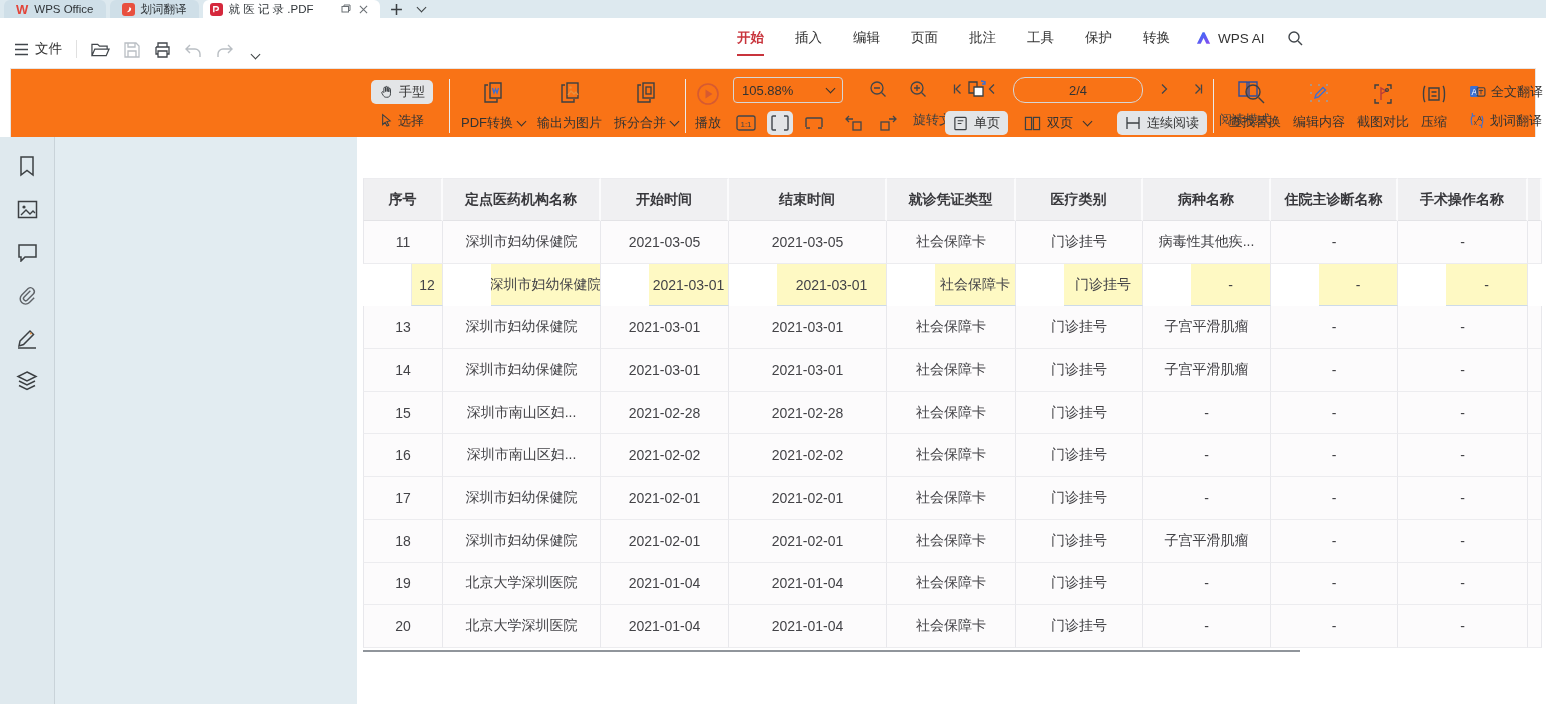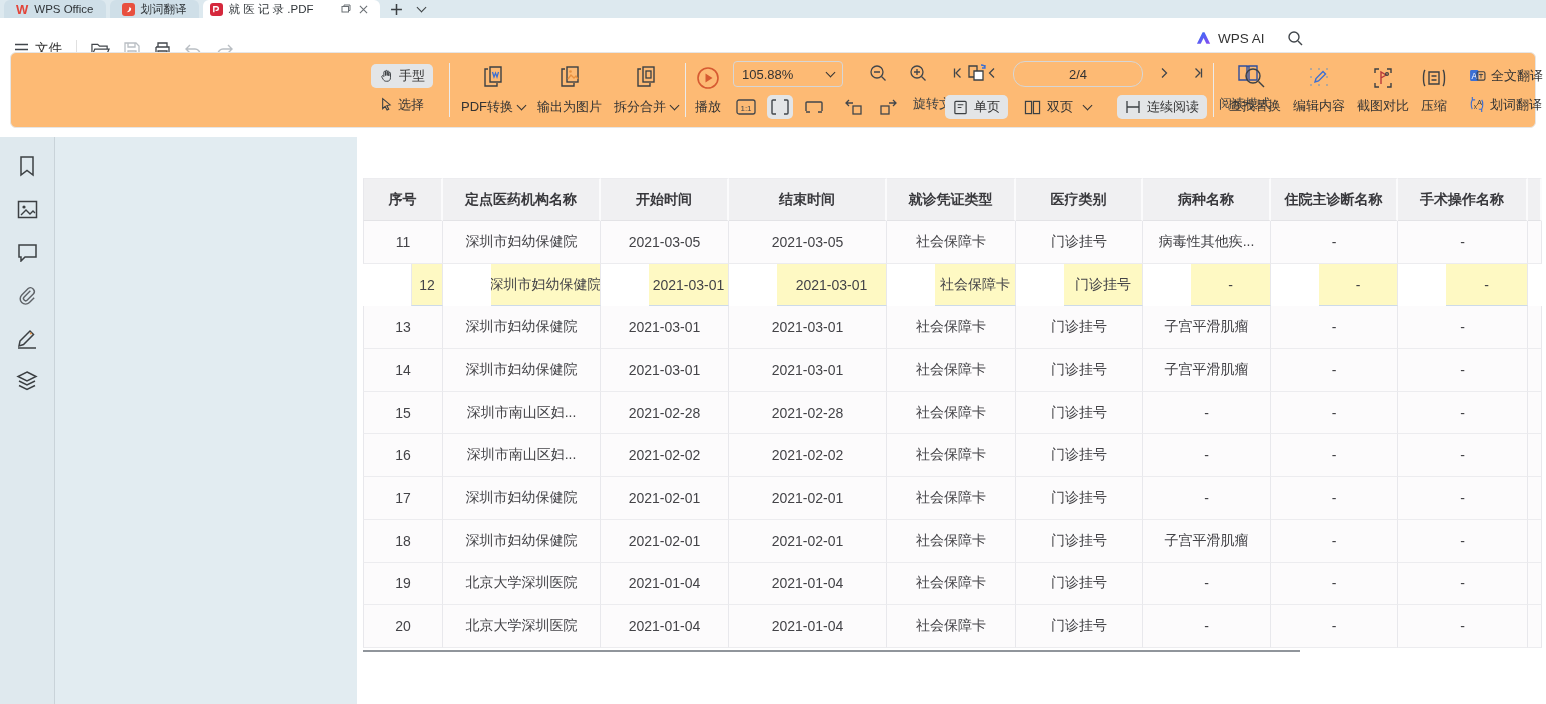--- a/index.html
+++ b/index.html
@@ -31,22 +31,22 @@
   .mb-ic{color:#41464b;display:inline-flex;}
   .mb-ic.dis{color:#b9bec3;}
   .mb-center{position:absolute;left:735px;top:0;height:100%;display:flex;align-items:center;gap:27px;font-size:13.5px;color:#333;}
   .mb-item{padding:2px 2px;position:relative;cursor:pointer;}
   .mb-item.active{color:#c8343c;font-weight:bold;}
   .mb-item.active::after{content:"";position:absolute;left:2px;right:2px;bottom:-7px;height:2px;background:#c8343c;}
   .mb-right{position:absolute;left:1196px;top:0;height:100%;display:flex;align-items:center;gap:22px;font-size:13.5px;color:#333;}
   .wpsai{display:flex;align-items:center;gap:5px;}
 
   
-  .toolbar-panel{position:absolute;left:10px;top:52px;width:1524px;height:74px;background:#fdba74;
-                 border:1px solid #e6e6e6;border-radius:6px;}
+  .toolbar-panel{position:absolute;left:10px;top:68px;width:1524px;height:74px;background:#f97316;
+                 border:1px solid #e6e6e6;border-radius:1px;}
   .tg{position:absolute;top:0;height:100%;}
   .stack2{display:flex;flex-direction:column;justify-content:center;gap:5px;height:100%;}
   .srow{display:flex;align-items:center;gap:5px;font-size:13px;color:#333;padding:3px 8px;border-radius:5px;white-space:nowrap;}
   .srow.sel{background:#e3e5e7;}
   .tdiv{position:absolute;top:10px;height:54px;width:1px;background:#ebebeb;}
   .bigbtn{display:inline-flex;flex-direction:column;align-items:center;justify-content:center;gap:7px;
           height:100%;padding:0 6px;font-size:13px;color:#333;white-space:nowrap;cursor:pointer;}
   .bigbtn .lblrow{display:flex;align-items:center;}
   .tg2{display:flex;flex-direction:column;justify-content:center;gap:8px;height:100%;}
   .trow{display:flex;gap:8px;}
@@ -163,20 +163,30 @@
           </svg>
       </span>
       <span class="mb-ic dis iconbtn">
         <svg width="17" height="14" viewBox="0 0 17 14">
             <path d="M12 1l4 4-4 4M16 5H7a5 5 0 0 0-5 5v3" fill="none" stroke="currentColor" stroke-width="1.4"></path>
           </svg>
       </span>
       <span class="chev"></span>
     </div>
 
+    <div class="mb-center">
+        <div class="mb-item active">开始</div>
+        <div class="mb-item">插入</div>
+        <div class="mb-item">编辑</div>
+        <div class="mb-item">页面</div>
+        <div class="mb-item">批注</div>
+        <div class="mb-item">工具</div>
+        <div class="mb-item">保护</div>
+        <div class="mb-item">转换</div>
+      </div>
 
     <div class="mb-right">
       <span class="wpsai">
         <svg width="17" height="14" viewBox="0 0 18 14">
           <defs>
               <linearGradient id="ai" x1="0" y1="0" x2="1" y2="1">
                 <stop offset="0" stop-color="#2d6ef7"></stop>
                 <stop offset="1" stop-color="#8a4df0"></stop>
               </linearGradient>
             </defs>

